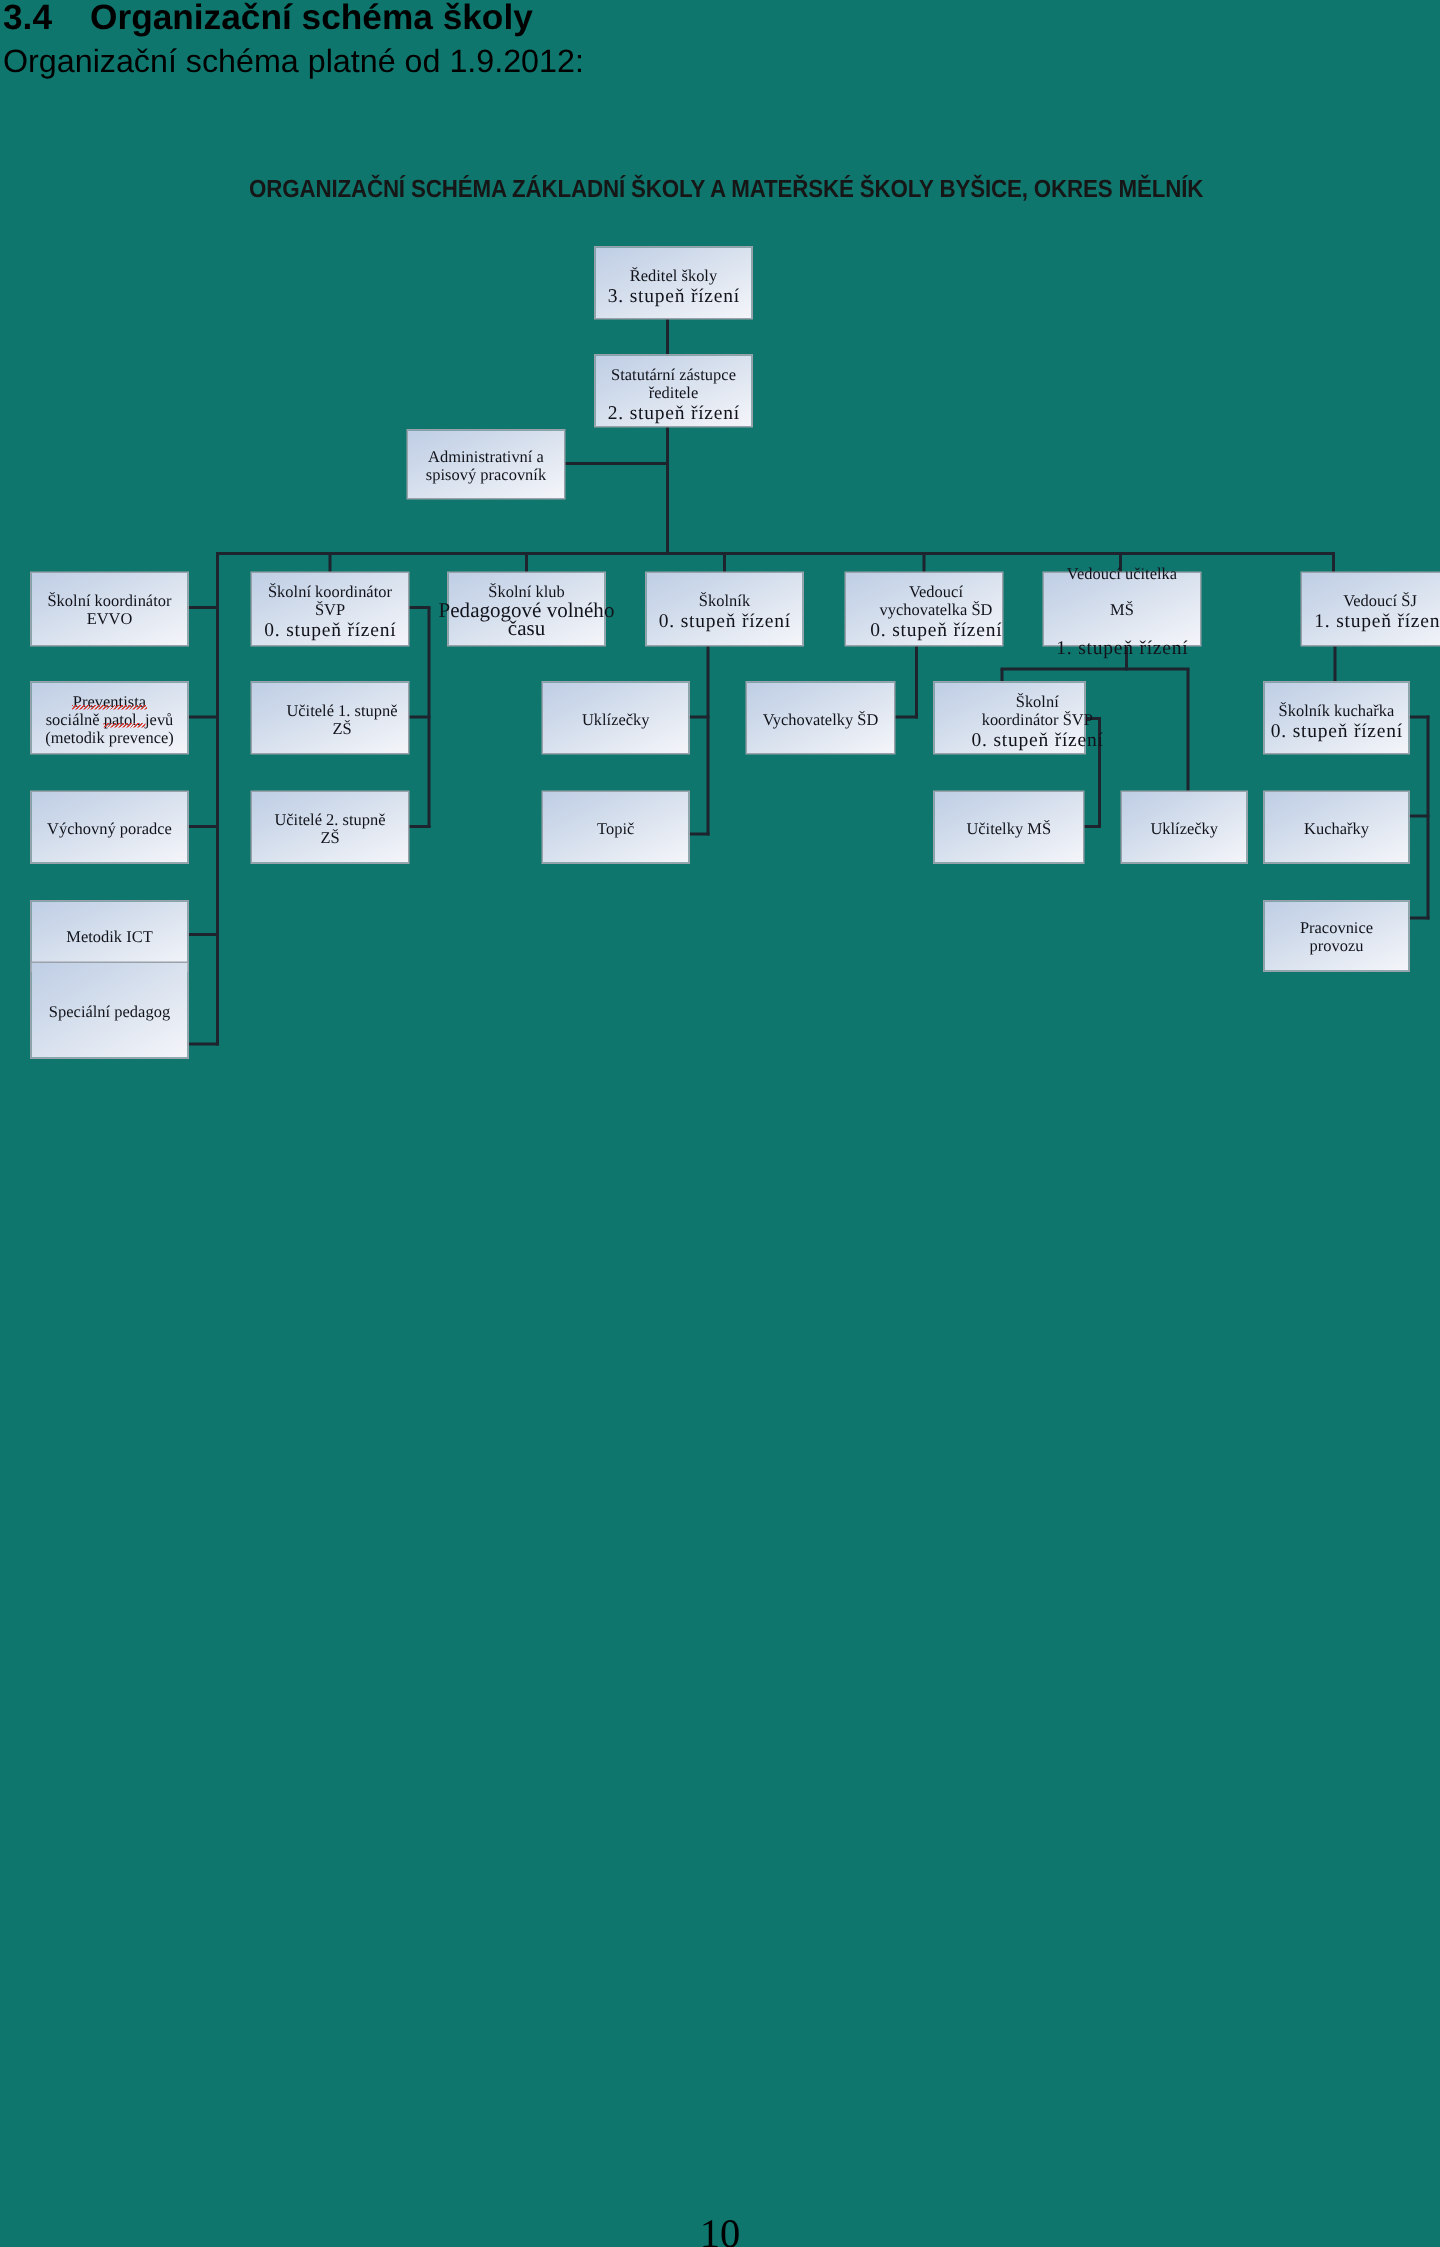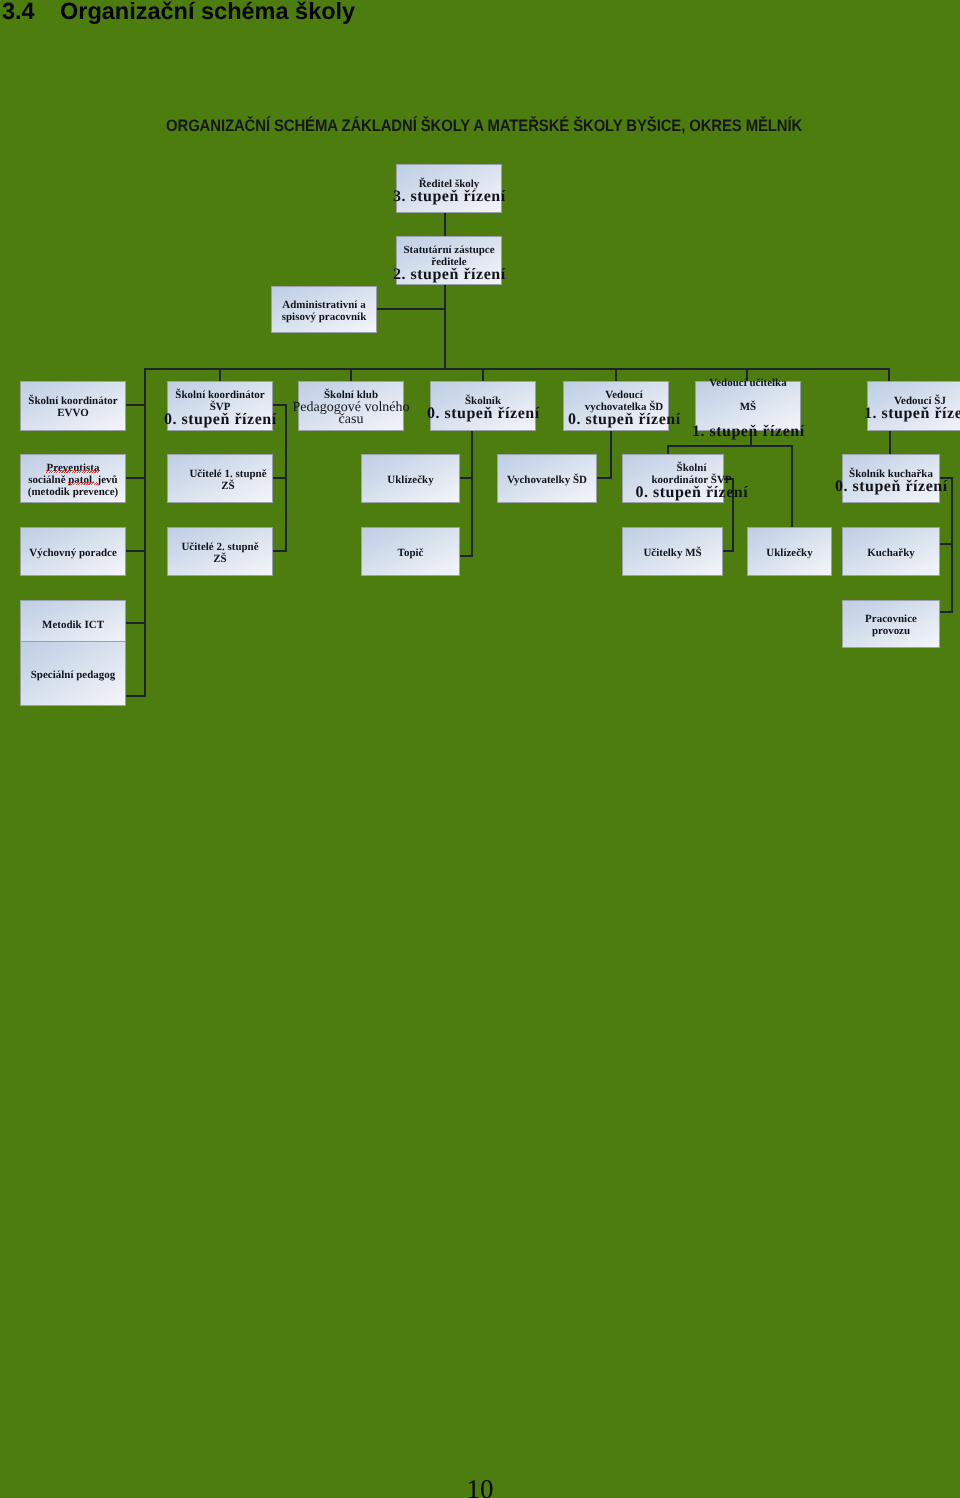--- a/index.html
+++ b/index.html
@@ -1,49 +1,50 @@
 <!DOCTYPE html>
 <html><head>
 <meta charset="utf-8">
 <style>
   html,body{margin:0;padding:0;}
   *{-webkit-font-smoothing:antialiased;text-rendering:geometricPrecision;}
   body{width:960px;height:1498px;background:#ffffff;font-family:"Liberation Sans",sans-serif;position:relative;overflow:hidden;}
-  .page{position:relative;width:960px;height:1498px;background:#4d7c0f;}
+  .page{position:relative;width:960px;height:1498px;background:#0f766e;}
   #h-num{position:absolute;left:2px;top:-2px;font-size:23.5px;font-weight:bold;color:#000;white-space:nowrap;}
   #h-title{position:absolute;left:60px;top:-2px;font-size:23.5px;font-weight:bold;color:#000;white-space:nowrap;}
   #subtitle{position:absolute;left:2px;top:29px;font-size:21.5px;color:#000;white-space:nowrap;}
   #pagenum{position:absolute;left:0;top:1474px;width:960px;text-align:center;
            font-family:"Liberation Serif",serif;font-size:27px;color:#000;}
 
   .chart{position:absolute;left:0;top:0;width:960px;height:760px;}
   #chart-title{position:absolute;left:166px;top:116.4px;font-size:16.6px;font-weight:bold;
                color:#161616;white-space:nowrap;letter-spacing:-0.12px;
                transform:scaleX(0.898);transform-origin:left top;}
 
   .node{position:absolute;box-sizing:border-box;border:1px solid #9aa1aa;
         background:linear-gradient(to bottom right,#bfcee5 0%,#d0dbeb 35%,#e3e9f2 68%,#f4f5fa 100%);
         display:flex;flex-direction:column;align-items:center;justify-content:center;
         font-family:"Liberation Serif",serif;color:#12131a;text-align:center;padding-top:4.4px;}
   .node .l{display:block;white-space:nowrap;}
-  .node .b{font-weight:bold;font-size:10.95px;line-height:11.95px;letter-spacing:0.02px;}
-  .node .r{font-weight:bold;font-size:16px;line-height:11.95px;letter-spacing:0.52px;padding-left:0.52px;}
+  .node .b{font-weight:normal;font-size:10.95px;line-height:11.95px;letter-spacing:0.02px;}
+  .node .r{font-weight:normal;font-size:13px;line-height:11.95px;letter-spacing:0.52px;padding-left:0.52px;}
   .node .r2{font-weight:normal;font-size:14px;line-height:11.95px;letter-spacing:0.01px;}
   .sq{position:relative;}
   .sq::after{content:"";position:absolute;left:-0.5px;right:-0.5px;bottom:1.1px;height:2.2px;
      background-image:repeating-linear-gradient(135deg,#d83a32 0 0.85px,rgba(216,58,50,0) 0.85px 1.8px);
      opacity:0.95;}
   .ln{position:absolute;background:#1d242e;}
 </style>
 </head>
 <body>
 
 <div class="page">
   <div id="h-num">3.4</div>
   <div id="h-title">Organizační schéma školy</div>
+  <div id="subtitle">Organizační schéma platné od 1.9.2012:</div>
 
   <div class="chart" id="chart">
     <div id="chart-title">ORGANIZAČNÍ SCHÉMA ZÁKLADNÍ ŠKOLY A MATEŘSKÉ ŠKOLY BYŠICE, OKRES MĚLNÍK</div>
     <div id="connectors">
         <div class="ln" style="left: 444px; top: 211.5px; width: 2px; height: 25.5px;"></div>
         <div class="ln" style="left: 444px; top: 284px; width: 2px; height: 85px;"></div>
         <div class="ln" style="left: 376px; top: 308px; width: 68px; height: 2px;"></div>
         <div class="ln" style="left: 144.2px; top: 368px; width: 746px; height: 2px;"></div>
         <div class="ln" style="left: 219px; top: 368px; width: 2px; height: 13.5px;"></div>
         <div class="ln" style="left: 350px; top: 368px; width: 2px; height: 13.5px;"></div>

